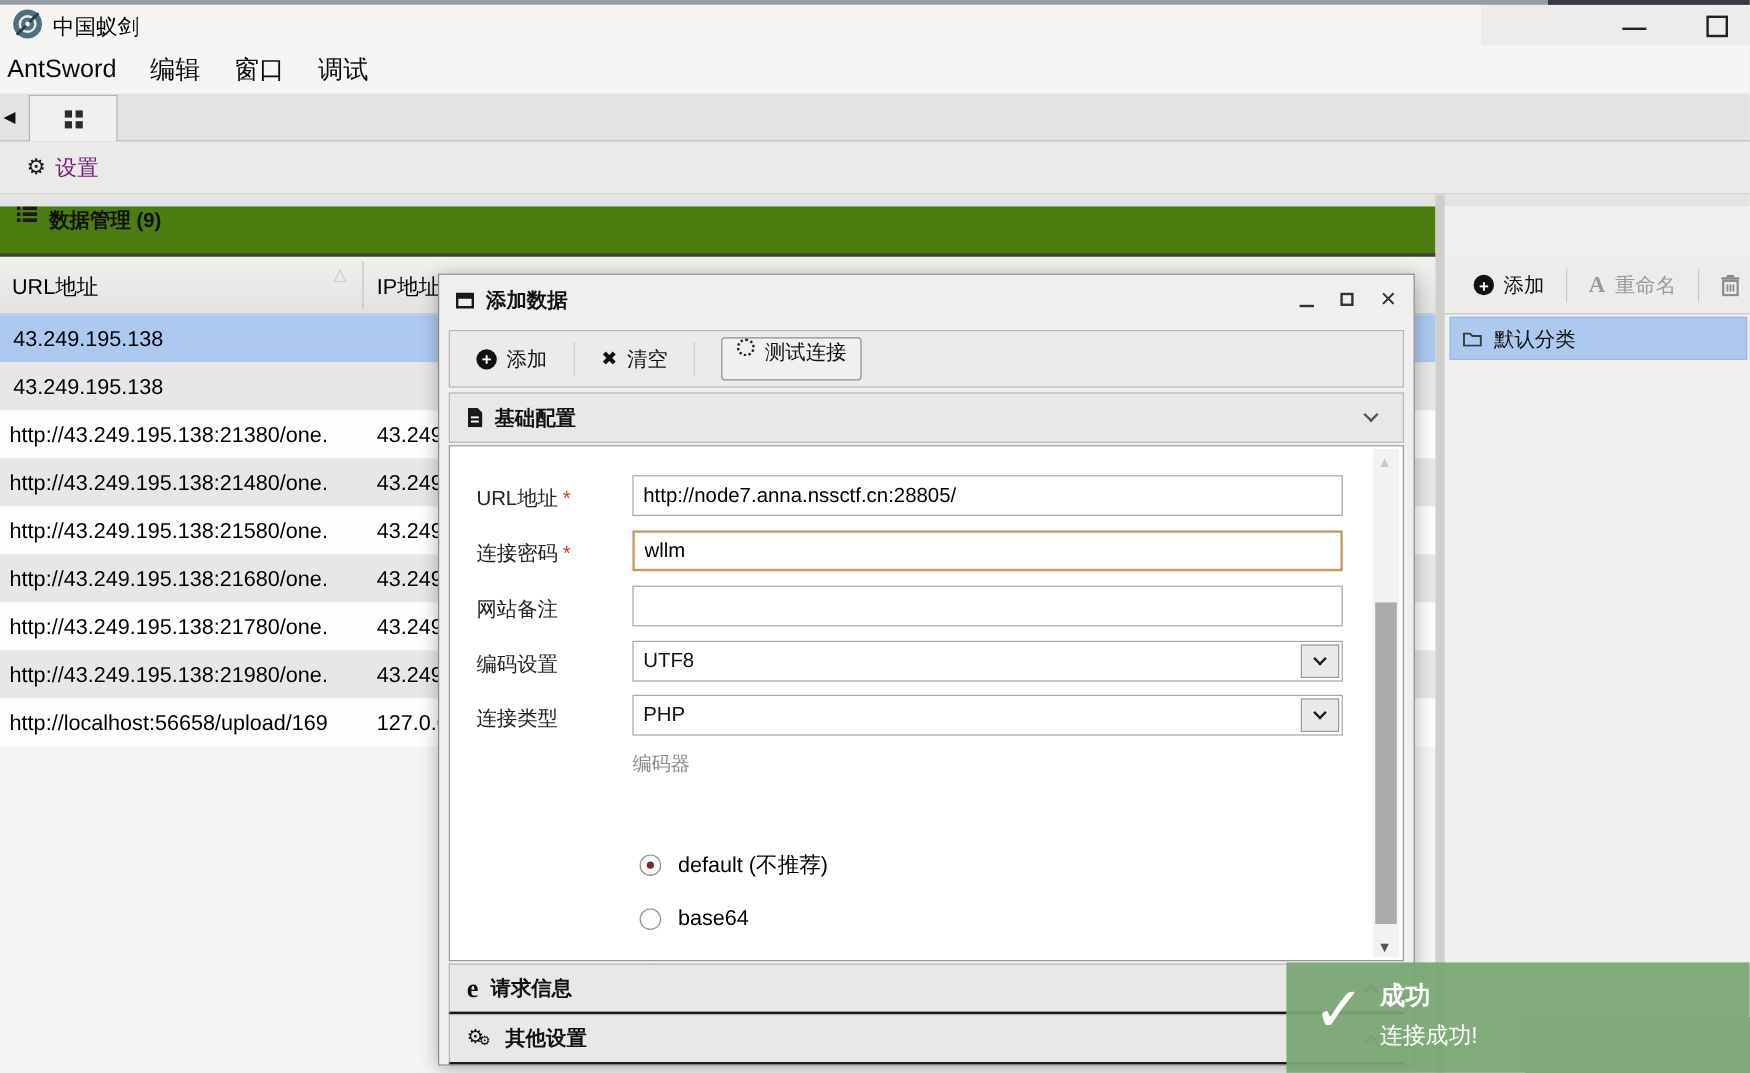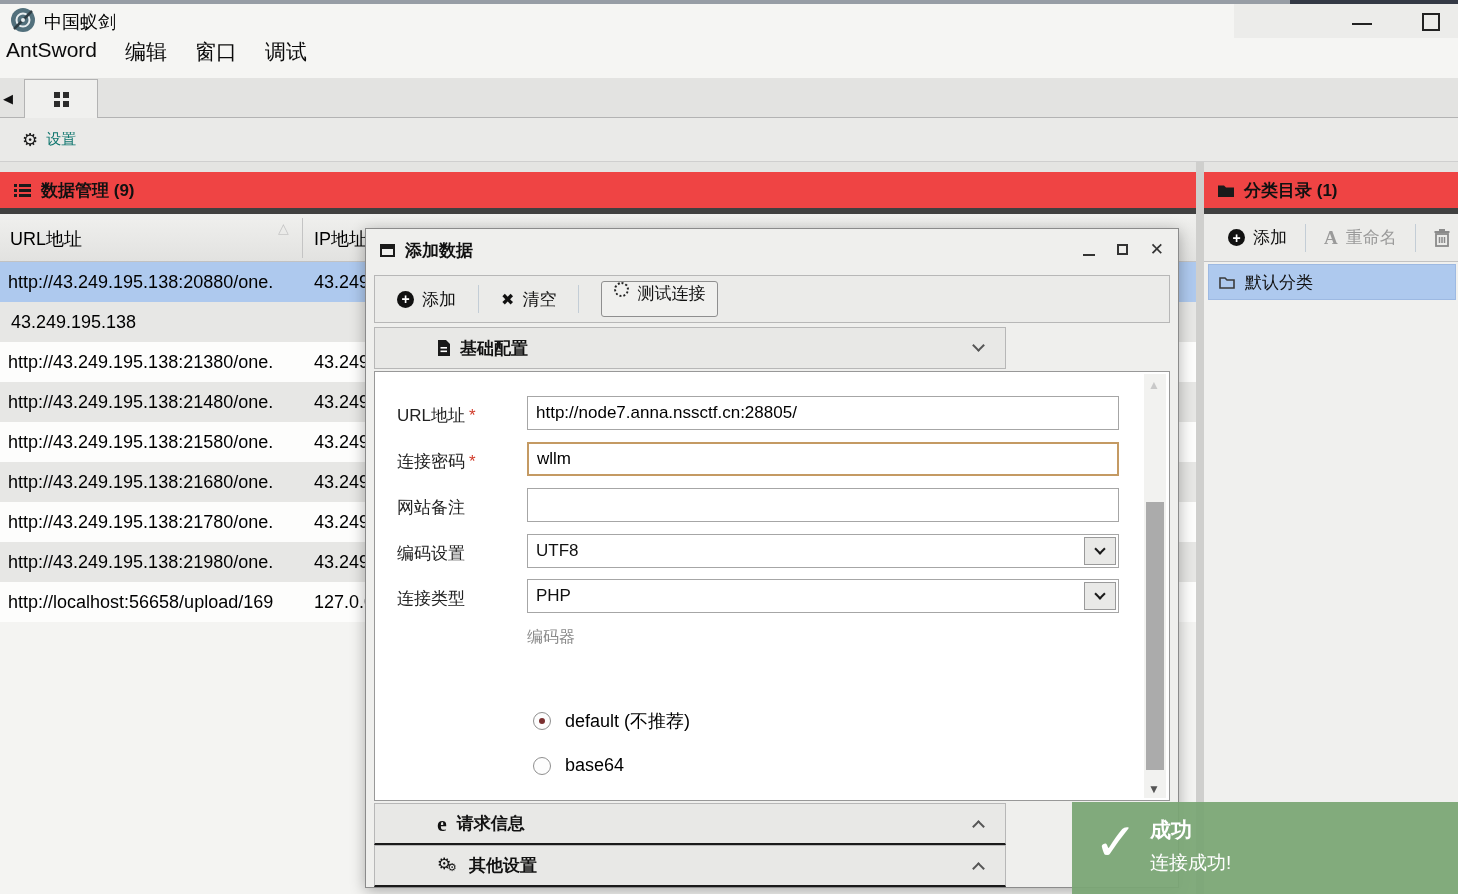--- a/index.html
+++ b/index.html
@@ -12,43 +12,43 @@
   #top-strip .darkseg { position:absolute; right:0; top:0; width:168px; height:4px; background:#343945; }
 
   
   #titlebar { left:0; top:4px; width:1234px; height:34px; background:#f5f5f3; }
   #app-logo { left:10px; top:3px; width:26px; height:26px; }
   #app-title { left:44px; top:6px; font-size:18px; color:#000; }
   .win-min { left:1352px; top:19px; width:20px; height:2px; background:#222; }
   .win-max { left:1422px; top:9px; width:18px; height:18px; border:2px solid #222; background:transparent; }
 
   
-  #menubar { left:0; top:38px; width:1458px; height:40px; background:#f5f5f3; display:flex; align-items:flex-start; }
+  #menubar { left:0; top:38px; width:1458px; height:40px; background:#f5f5f3; display:flex; align-items:center; }
   .menu-item { font-size:21px; color:#0a0a0a; padding:0 14px; }
   .menu-item:first-child { padding-left:6px; }
 
   
   #tabbar { left:0; top:78px; width:1458px; height:40px; background:#e3e3e1; border-bottom:1px solid #b3b3b3; }
   #tab-back { left:3px; top:10px; width:14px; height:20px; font-size:13px; color:#111; display:flex; align-items:center; }
   #home-tab { left:24px; top:1px; width:74px; height:39px; background:#f0f0ee; border:1px solid #b3b3b3; border-bottom:none; display:flex; align-items:center; justify-content:center; }
   .grid-icon { width:15px; height:15px; display:grid; grid-template-columns:6px 6px; grid-template-rows:6px 6px; gap:3px; }
   .grid-icon span { background:#2b2b2b; }
 
   
   #settingsbar { left:0; top:118px; width:1458px; height:44px; background:#eaeae8; border-bottom:1px solid #cfcfcf; display:flex; align-items:center; }
   #settings-gear { font-size:18px; margin-left:22px; color:#1a1a1a; }
-  #settings-label { font-size:15px; margin-left:8px; color:#0f766e; }
+  #settings-label { font-size:18px; margin-left:8px; color:#701a75; }
 
   
   #main-gap { left:0; top:162px; width:1458px; height:10px; background:#e4e4e2; }
   #vdivider { left:1196px; top:162px; width:8px; height:732px; background:#cfcfcd; }
 
   
   #data-panel { left:0; top:172px; width:1196px; height:722px; background:#f4f4f2; }
-  .panel-header { height:42px; background:#ef4444; border-bottom:6px solid #404040; display:flex; align-items:center; font-weight:bold; font-size:17px; color:#111; }
+  .panel-header { height:42px; background:#4d7c0f; border-bottom:3px solid #404040; display:flex; align-items:flex-start; font-weight:bold; font-size:17px; color:#111; }
   .panel-header svg, .panel-header .hicon { margin-left:14px; margin-right:10px; }
   #table-header { position:absolute; left:0; top:42px; width:1196px; height:48px;
     background:linear-gradient(#f0f0ee,#e2e2e0); border-bottom:1px solid #c2c2c2; }
   #th-url { position:absolute; left:10px; top:13px; font-size:18px; color:#000; }
   #sort-triangle { position:absolute; left:278px; top:6px; font-size:14px; color:#c6c6c6; }
   #th-divider { position:absolute; left:302px; top:4px; width:1px; height:40px; background:#c4c4c4; }
   #th-ip { position:absolute; left:314px; top:13px; font-size:18px; color:#000; }
   #table-body { position:absolute; left:0; top:90px; width:1196px; }
   .trow { height:40px; display:flex; align-items:center; background:#fdfdfc; font-size:18px; color:#000; }
   .trow.alt { background:#e7e7e5; }
@@ -78,21 +78,21 @@
   .mc-max { width:11px; height:11px; border:2px solid #333; }
   .mc-close { font-size:17px; font-weight:bold; color:#333; line-height:1; }
 
   #modal-toolbar { position:absolute; left:8px; top:46px; width:796px; height:48px; background:#ebebe9; border:1px solid #b7b7b7; display:flex; align-items:center; }
   #modal-toolbar .tb-btn { margin-left:22px; }
   #modal-toolbar .tb-sep { margin:0 0 0 22px; }
   .x-glyph { font-size:16px; font-weight:bold; color:#111; }
   #test-btn { margin-left:22px; height:36px; padding:0 12px; border:1px solid #8f8f8f; border-radius:3px; background:#f0f0ee; display:flex; align-items:flex-start; gap:8px; font-size:17px; color:#111; }
   .spinner-icon { width:15px; height:15px; border:2px dotted #222; border-radius:50%; }
 
-  .sec-header { position:absolute; left:8px; width:632px; height:42px; background:#e8e8e6; border:1px solid #b7b7b7; display:flex; align-items:center; font-weight:bold; font-size:17px; color:#111;padding-left:48px; }
+  .sec-header { position:absolute; left:8px; width:796px; height:42px; background:#e8e8e6; border:1px solid #b7b7b7; display:flex; align-items:center; font-weight:bold; font-size:17px; color:#111; }
   .sec-header .sicon { margin-left:14px; margin-right:10px; }
   .chev { position:absolute; right:22px; top:16px; width:9px; height:9px; border-right:2.5px solid #555; border-bottom:2.5px solid #555; }
   .chev.down { transform:rotate(45deg); top:13px; }
   .chev.up { transform:rotate(-135deg); top:18px; }
   #sec-basic { top:98px; }
   #sec-request { top:574px; border-bottom:2px solid #1a1a1a; }
   #sec-other { top:616px; border-bottom:2px solid #1a1a1a; }
   .e-glyph { font-size:22px; font-weight:bold; color:#111; font-family:"Liberation Serif","DejaVu Serif",serif; }
   .gears { position:relative; width:22px; height:20px; }
   .gears .g1 { position:absolute; left:0; top:-2px; font-size:16px; color:#111; }
@@ -184,21 +184,20 @@
     <span>数据管理 (9)</span>
   </div>
   <div id="table-header">
     <span id="th-url">URL地址</span>
     <span id="sort-triangle">△</span>
     <span id="th-divider"></span>
     <span id="th-ip">IP地址</span>
   </div>
   <div id="table-body">
       <div class="trow sel">
-        <div class="c1">http://43.249.195.138:20880/one.</div>
         <div class="c2">43.249.195.138</div>
       </div>
       <div class="trow alt">
         <div class="c2">43.249.195.138</div>
       </div>
       <div class="trow">
         <div class="c1">http://43.249.195.138:21380/one.</div>
         <div class="c2">43.249.195.138</div>
       </div>
       <div class="trow alt">
@@ -222,26 +221,20 @@
         <div class="c2">43.249.195.138</div>
       </div>
       <div class="trow">
         <div class="c1">http://localhost:56658/upload/169</div>
         <div class="c2">127.0.0.1</div>
       </div>
     </div>
 </div>
 
 <div id="cat-panel" class="abs">
-  <div class="panel-header">
-    <svg class="hicon" width="16" height="13" viewBox="0 0 16 13">
-      <path fill="#1a1a1a" d="M0 1.5h6l2 2h8V13H0z"></path>
-    </svg>
-    <span>分类目录 (1)</span>
-  </div>
   <div id="cat-toolbar">
     <span class="tb-btn" style="margin-left:24px">
       <span class="plus-circle">+</span>
       <span>添加</span>
     </span>
     <span class="tb-sep"></span>
     <span class="tb-btn disabled">
       <span class="a-glyph">A</span>
       <span>重命名</span>
     </span>

